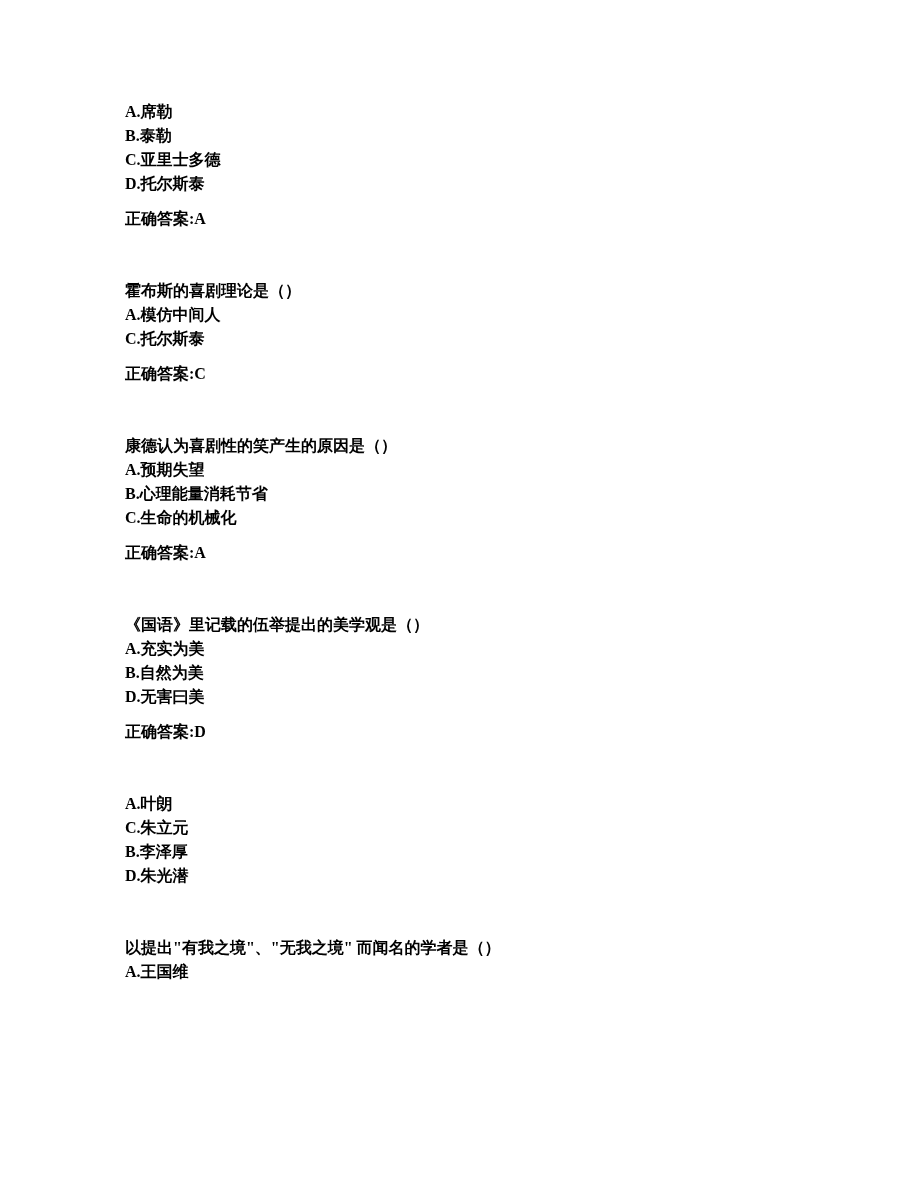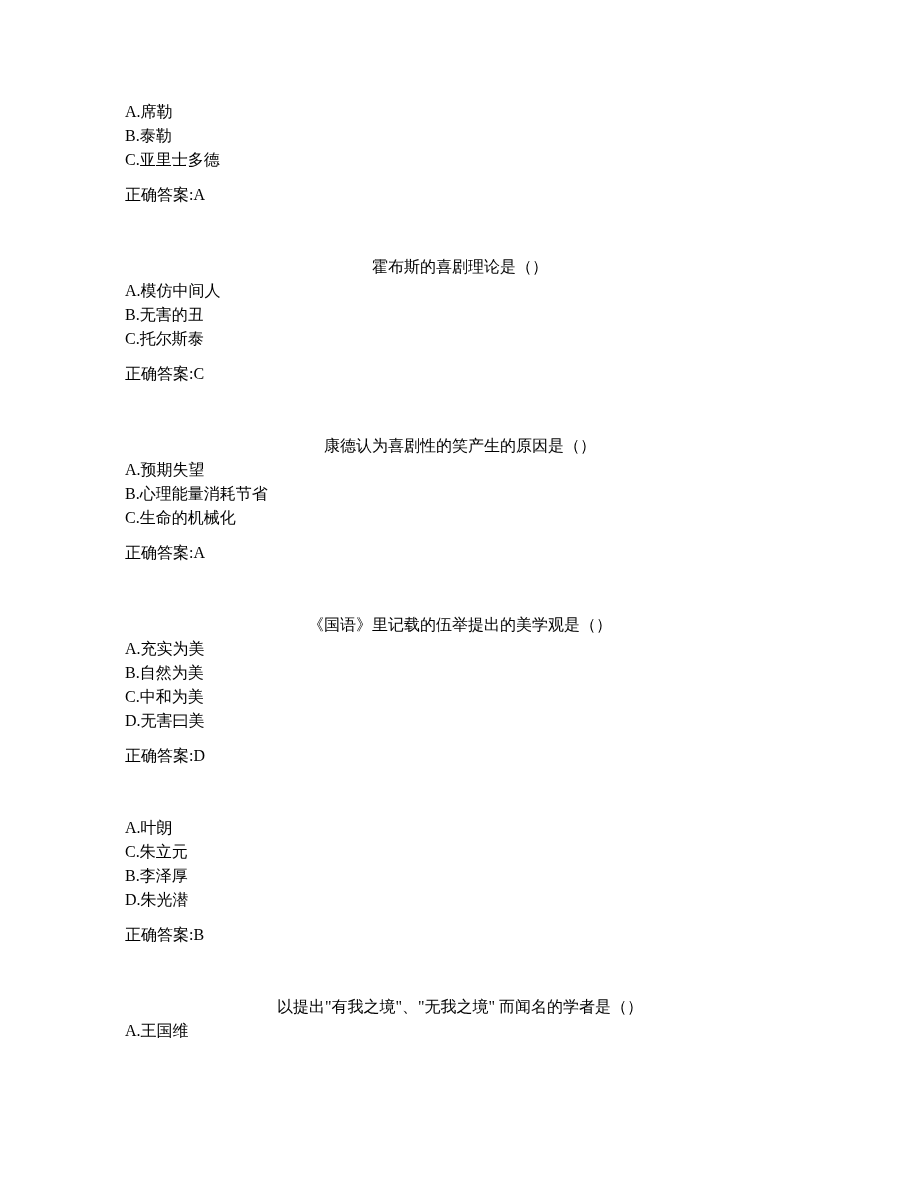--- a/index.html
+++ b/index.html
@@ -12,73 +12,71 @@
       font-family: "SimSun", "宋体", serif;
       font-size: 16px;
       color: #000000;
       width: 920px;
       height: 1191px;
       padding: 100px 125px 50px 125px;
       line-height: 1.5;
     }
     .question-block {
       margin-bottom: 48px;
+      font-weight: bold;
     }
     .option {
       display: block;
     }
     .question {
       display: block;
-      text-align: center;
     }
     .answer {
       display: block;
       margin-top: 11px;
     }
   </style>
 </head>
 <body>
 
 <div class="question-block">
   <span class="option">A.席勒</span>
   <span class="option">B.泰勒</span>
   <span class="option">C.亚里士多德</span>
+  <span class="option">D.托尔斯泰</span>
   <span class="answer">正确答案:A</span>
 </div>
 
 <div class="question-block">
   <span class="question">霍布斯的喜剧理论是（）</span>
   <span class="option">A.模仿中间人</span>
-  <span class="option">B.无害的丑</span>
   <span class="option">C.托尔斯泰</span>
   <span class="answer">正确答案:C</span>
 </div>
 
 <div class="question-block">
   <span class="question">康德认为喜剧性的笑产生的原因是（）</span>
   <span class="option">A.预期失望</span>
   <span class="option">B.心理能量消耗节省</span>
   <span class="option">C.生命的机械化</span>
   <span class="answer">正确答案:A</span>
 </div>
 
 <div class="question-block">
   <span class="question">《国语》里记载的伍举提出的美学观是（）</span>
   <span class="option">A.充实为美</span>
   <span class="option">B.自然为美</span>
-  <span class="option">C.中和为美</span>
   <span class="option">D.无害曰美</span>
   <span class="answer">正确答案:D</span>
 </div>
 
 <div class="question-block">
   <span class="option">A.叶朗</span>
   <span class="option">C.朱立元</span>
   <span class="option">B.李泽厚</span>
   <span class="option">D.朱光潜</span>
-  <span class="answer">正确答案:B</span>
 </div>
 
 <div class="question-block">
   <span class="question">以提出"有我之境"、"无我之境" 而闻名的学者是（）</span>
   <span class="option">A.王国维</span>
 
 </div>
 
 </body></html>

